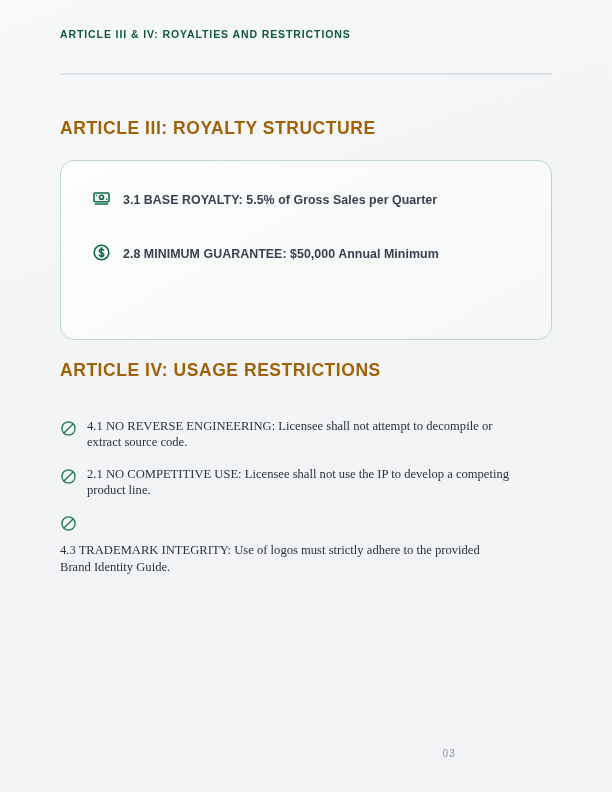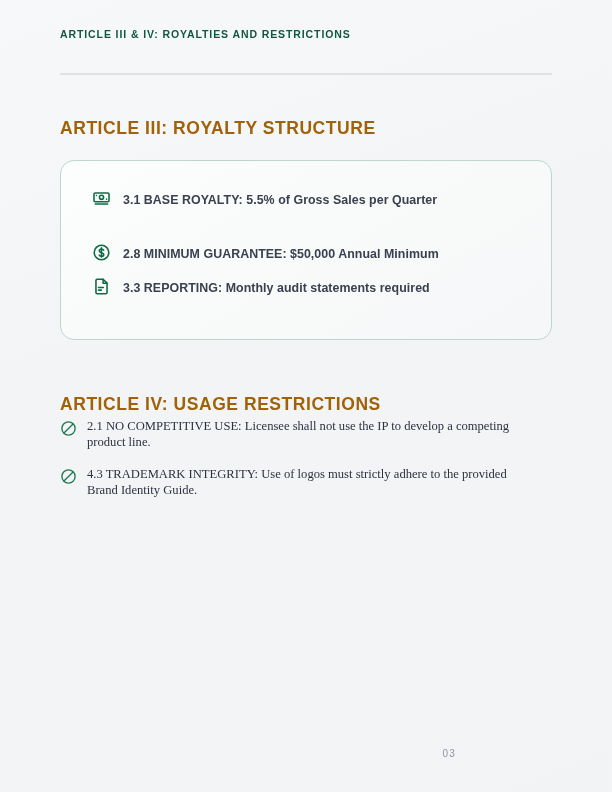--- a/index.html
+++ b/index.html
@@ -52,21 +52,21 @@
     position: absolute;
     left: 60px;
     font-size: 17.5px;
     font-weight: bold;
     letter-spacing: 0.55px;
     color: #a16207;
     text-transform: uppercase;
     white-space: nowrap;
   }
   .section-title.s1 { top: 118px; }
-  .section-title.s2 { top: 394px; }
+  .section-title.s2 { top: 360px; }
 
   
   .royalty-card {
     position: absolute;
     left: 60px;
     top: 160px;
     width: 492px;
     height: 180px;
     box-sizing: border-box;
     border: 1px solid #bfd6cd;
@@ -115,21 +115,21 @@
     top: 418px;
     width: 496px;
   }
 
   .restriction-item {
     display: flex;
     align-items: flex-start;
     gap: 10px;
     margin-bottom: 15px;
   }
-  .restriction-item:last-child { margin-bottom: 0; }
+  .restriction-item:last-child { margin-bottom: 0; flex-direction: column; }
 
   .ban-icon {
     flex: 0 0 auto;
     width: 17px;
     height: 17px;
     margin-top: 2px;
     color: #1d7a51;
     display: block;
   }
   .ban-icon svg { display: block; width: 17px; height: 17px; }
@@ -182,39 +182,37 @@
         <span class="card-icon">
           <svg viewBox="0 0 24 24" fill="none" stroke="currentColor" stroke-width="2" stroke-linecap="round" stroke-linejoin="round">
             <circle cx="12" cy="12" r="9.2"></circle>
             <path d="M12 6.2v11.6"></path>
             <path d="M14.7 9.1c-.5-.9-1.5-1.4-2.7-1.4-1.6 0-2.8.9-2.8 2.2 0 1.3 1 1.9 2.8 2.3 1.8.4 2.9 1 2.9 2.3 0 1.3-1.2 2.2-2.9 2.2-1.3 0-2.3-.5-2.8-1.4"></path>
           </svg>
         </span>
         <span class="card-text">2.8 MINIMUM GUARANTEE: $50,000 Annual Minimum</span>
       </div>
 
-      <div class="card-row r3">
-        <span class="card-icon">
-          <svg viewBox="0 0 24 24" fill="none" stroke="currentColor" stroke-width="2" stroke-linecap="round" stroke-linejoin="round">
-            <path d="M14 2.8H6.6A1.6 1.6 0 0 0 5 4.4v15.2a1.6 1.6 0 0 0 1.6 1.6h10.8a1.6 1.6 0 0 0 1.6-1.6V7.8z"></path>
-            <path d="M14 2.8v5h5"></path>
-            <path d="M8.3 13.2h6"></path>
-            <path d="M8.3 16.6h3.4"></path>
-          </svg>
-        </span>
-        <span class="card-text">3.3 REPORTING: Monthly audit statements required</span>
-      </div>
 
     </div>
   </div>
 
   <div class="section-title s2">ARTICLE IV: USAGE RESTRICTIONS</div>
 
   <div class="restrictions">
 
+    <div class="restriction-item">
+      <span class="ban-icon">
+        <svg viewBox="0 0 24 24" fill="none" stroke="currentColor" stroke-width="1.9" stroke-linecap="round" stroke-linejoin="round">
+          <circle cx="12" cy="12" r="9.3"></circle>
+          <path d="M5.6 18.4 18.4 5.6"></path>
+        </svg>
+      </span>
+      <span class="restriction-text">4.1 NO REVERSE ENGINEERING: Licensee shall not attempt to decompile or extract source code.</span>
+    </div>
 
     <div class="restriction-item">
       <span class="ban-icon">
         <svg viewBox="0 0 24 24" fill="none" stroke="currentColor" stroke-width="1.9" stroke-linecap="round" stroke-linejoin="round">
           <circle cx="12" cy="12" r="9.3"></circle>
           <path d="M5.6 18.4 18.4 5.6"></path>
         </svg>
       </span>
       <span class="restriction-text">2.1 NO COMPETITIVE USE: Licensee shall not use the IP to develop a competing product line.</span>
     </div>

